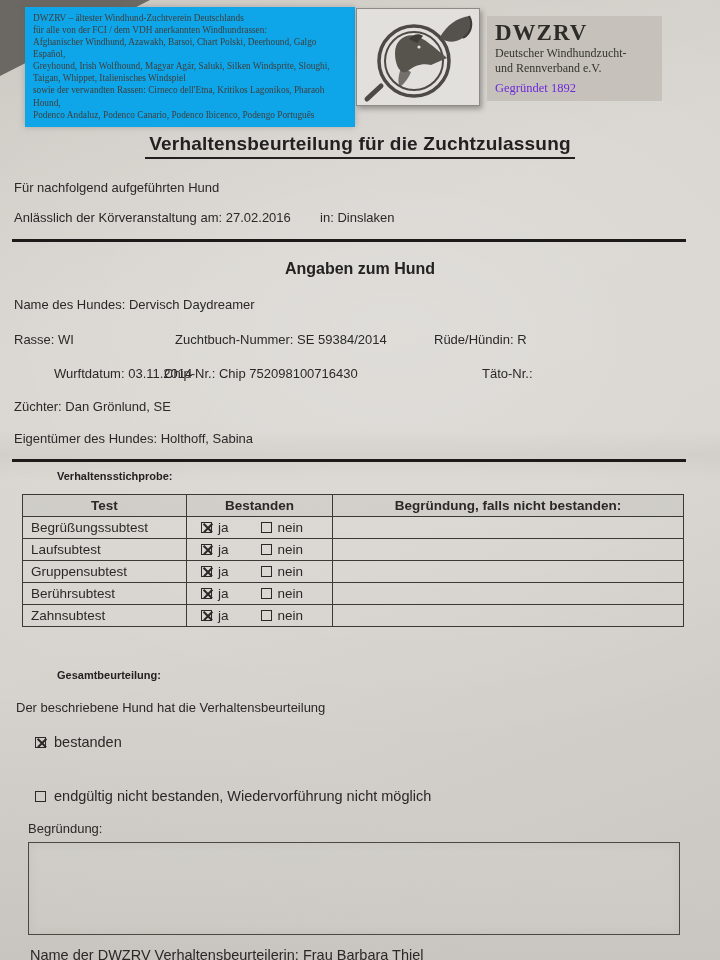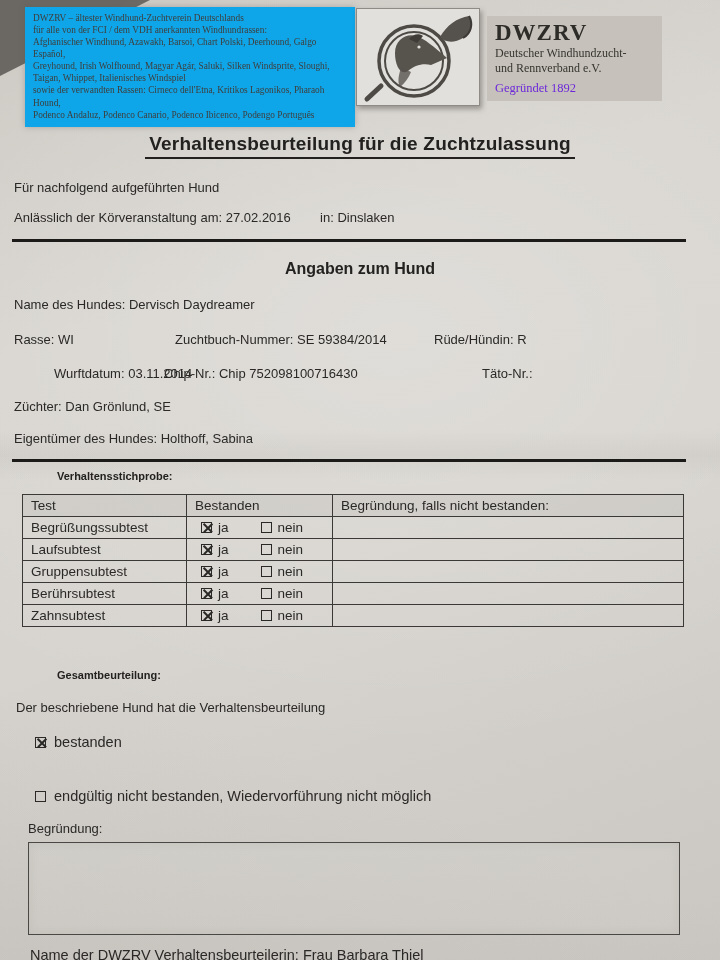--- a/index.html
+++ b/index.html
@@ -57,21 +57,21 @@
   .sec-head { width:720px; text-align:center; font-weight:bold; font-size:16px; color:#232220; }
 
   .vs-head, .gb-head { font-weight:bold; font-size:11px; color:#232220;margin-left:37px; }
 
   
   table.vs {
     border-collapse:collapse; width:662px; table-layout:fixed;
     font-size:13.5px; color:#2a2927;
   }
   table.vs th, table.vs td { border:1.4px solid #3b3937; padding:3px 8px; height:22px; }
-  table.vs th { font-weight:normal; text-align:left; background:rgba(140,136,128,.12); }
+  table.vs th { font-weight:bold; text-align:center; background:rgba(140,136,128,.12); }
   td.c-test { text-align:left; }
   td.c-best { }
   td.c-reason { }
   .best-cell { display:flex; align-items:center; gap:6px; padding-left:6px; }
   .best-cell .lbl2 { margin-left:26px; }
 
   
   .cb {
     display:inline-block; width:11px; height:11px; border:1.3px solid #2a2927;
     position:relative; vertical-align:-1px; background:transparent; flex:none;

